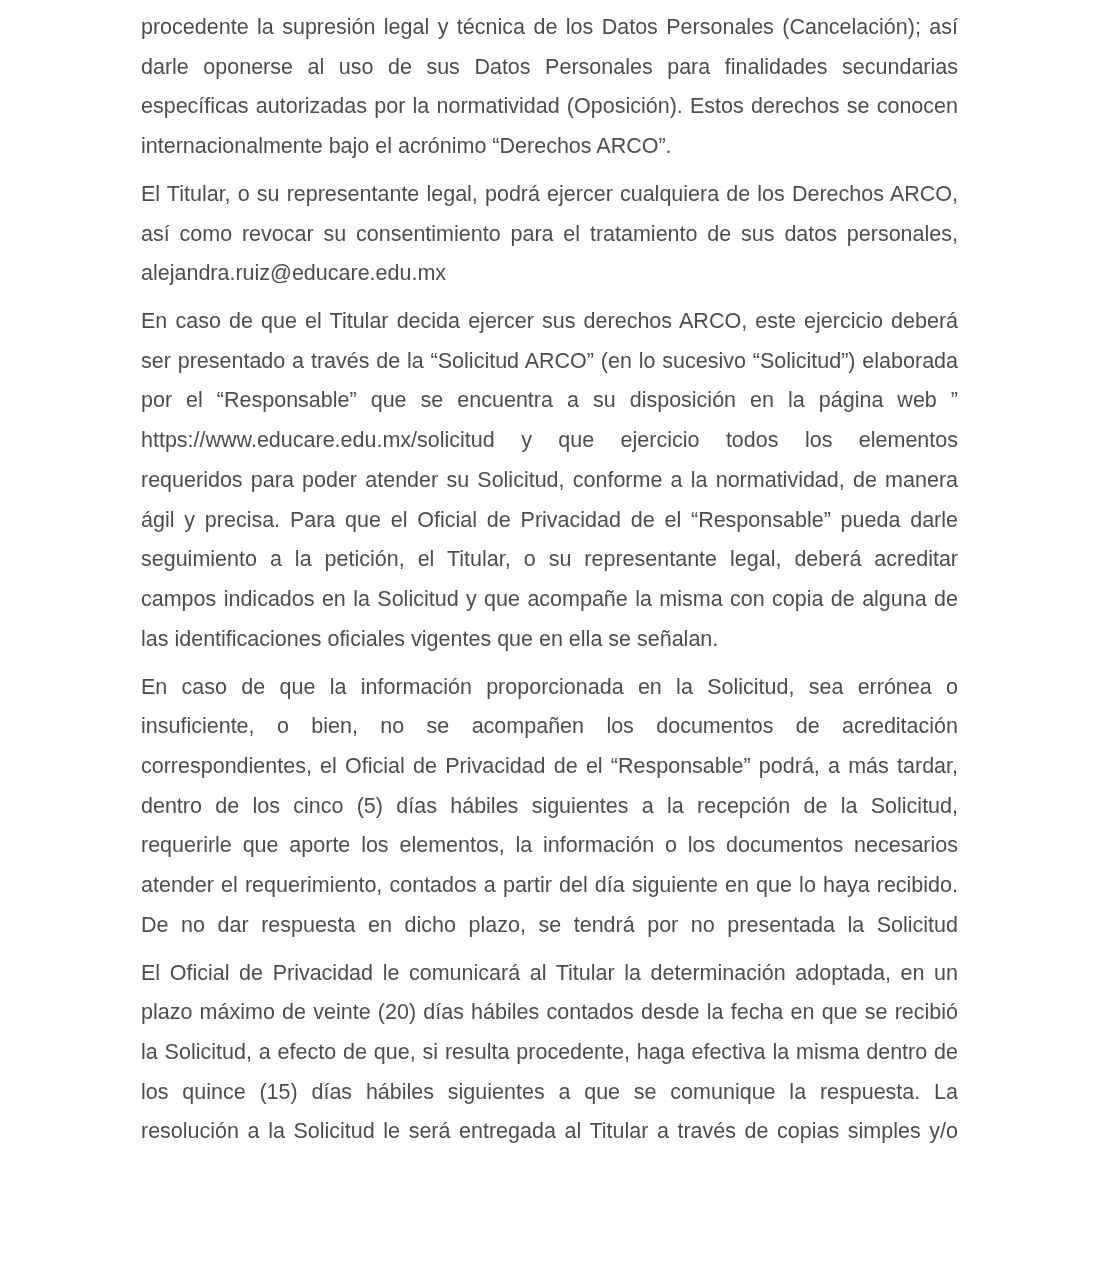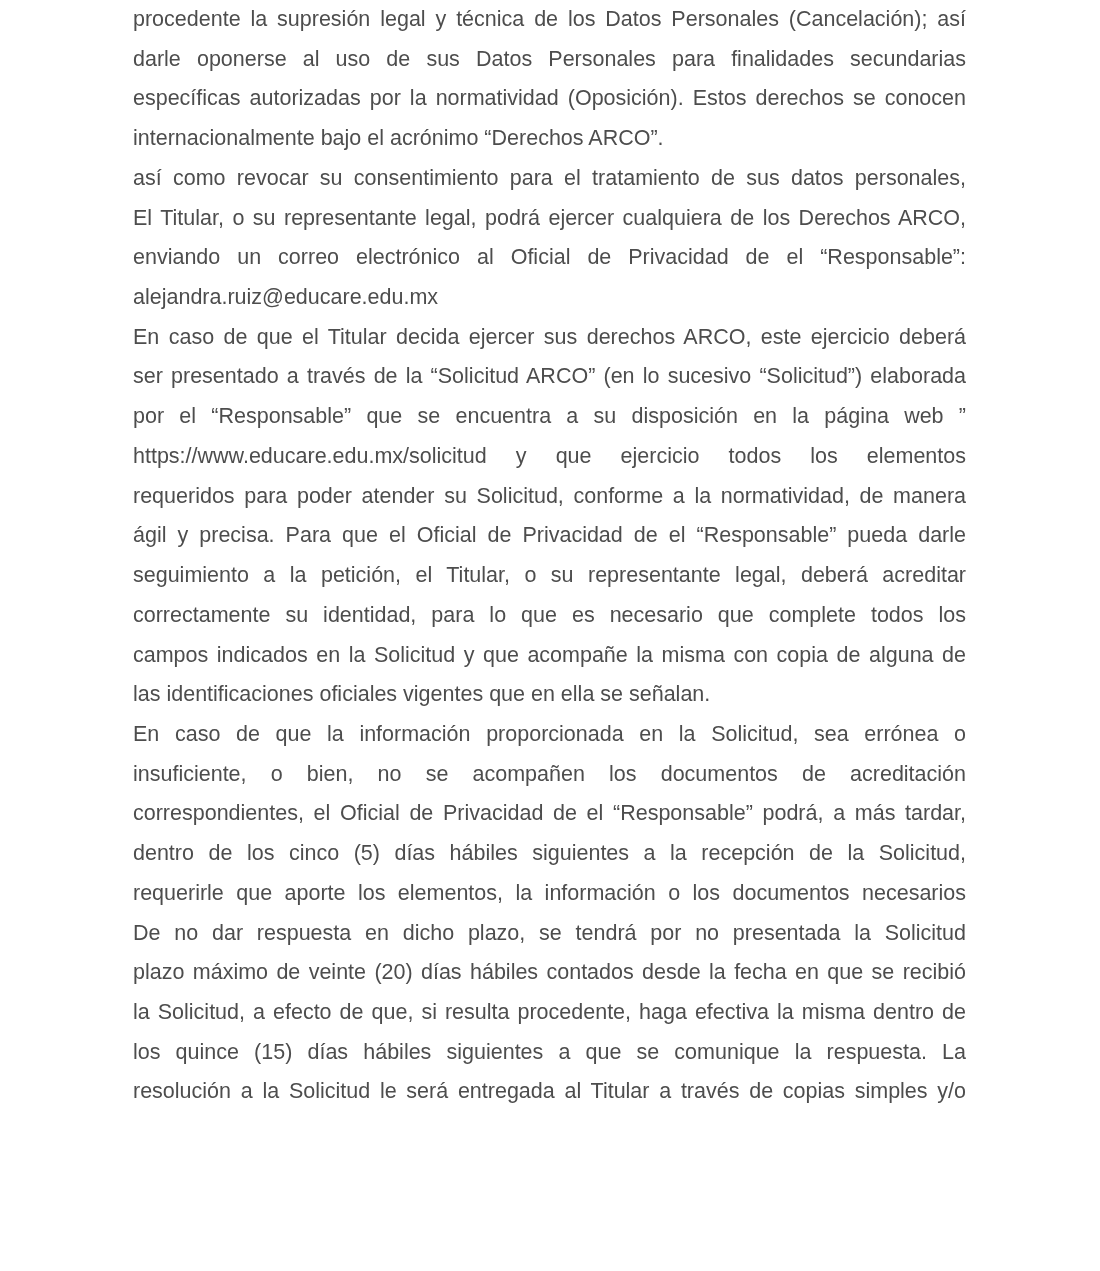--- a/index.html
+++ b/index.html
@@ -22,21 +22,21 @@
   .textblock {
     position: absolute;
     left: 133px;
     top: 0;
     width: 833px;
     font-size: 21.5px;
     line-height: 39.72px;
     font-weight: 400;
   }
   .paragraph {
-    margin: 0;
+    margin: 8px;
     padding: 0;
   }
   .line {
     text-align: justify;
     text-align-last: justify;
   }
   .line.final {
     text-align-last: left;
   }
   .run {
@@ -51,45 +51,45 @@
 
 <div class="page">
   <div class="textblock" style="color: rgb(77, 77, 77);">
       <div class="paragraph">
         <div class="line"><span class="run">procedente la supresión legal y técnica de los Datos Personales (Cancelación); así</span></div>
         <div class="line"><span class="run">darle oponerse al uso de sus Datos Personales para finalidades secundarias</span></div>
         <div class="line"><span class="run">específicas autorizadas por la normatividad (Oposición). Estos derechos se conocen</span></div>
         <div class="line final"><span class="run">internacionalmente bajo el acrónimo “Derechos ARCO”.</span></div>
       </div>
       <div class="paragraph">
+        <div class="line"><span class="run">El Titular, o su representante legal, podrá ejercer cualquiera de los Derechos ARCO,</span></div>
         <div class="line"><span class="run">así como revocar su consentimiento para el tratamiento de sus datos personales,</span></div>
-        <div class="line"><span class="run">El Titular, o su representante legal, podrá ejercer cualquiera de los Derechos ARCO,</span></div>
-        <div class="line"><span class="run">enviando un correo electrónico al Oficial de Privacidad de el “Responsable”:</span></div>
         <div class="line final"><span class="run bold">alejandra.ruiz@educare.edu.mx</span></div>
       </div>
       <div class="paragraph">
         <div class="line"><span class="run">En caso de que el Titular decida ejercer sus derechos ARCO, este ejercicio deberá</span></div>
         <div class="line"><span class="run">ser presentado a través de la “Solicitud ARCO” (en lo sucesivo “Solicitud”) elaborada</span></div>
         <div class="line"><span class="run">por el “Responsable” que se encuentra a su disposición en la página web ”</span></div>
         <div class="line"><span class="run bold">https://www.educare.edu.mx/solicitud</span><span class="run"> y que ejercicio todos los elementos</span></div>
         <div class="line"><span class="run">requeridos para poder atender su Solicitud, conforme a la normatividad, de manera</span></div>
         <div class="line"><span class="run">ágil y precisa. Para que el Oficial de Privacidad de el “Responsable” pueda darle</span></div>
         <div class="line"><span class="run">seguimiento a la petición, el Titular, o su representante legal, deberá acreditar</span></div>
-        <div class="line"><span class="run">correctamente su identidad, para lo que es necesario que complete todos los</span></div>
         <div class="line"><span class="run">campos indicados en la Solicitud y que acompañe la misma con copia de alguna de</span></div>
         <div class="line final"><span class="run">las identificaciones oficiales vigentes que en ella se señalan.</span></div>
       </div>
       <div class="paragraph">
         <div class="line"><span class="run">En caso de que la información proporcionada en la Solicitud, sea errónea o</span></div>
         <div class="line"><span class="run">insuficiente, o bien, no se acompañen los documentos de acreditación</span></div>
         <div class="line"><span class="run">correspondientes, el Oficial de Privacidad de el “Responsable” podrá, a más tardar,</span></div>
         <div class="line"><span class="run">dentro de los cinco (5) días hábiles siguientes a la recepción de la Solicitud,</span></div>
         <div class="line"><span class="run">requerirle que aporte los elementos, la información o los documentos necesarios</span></div>
+        <div class="line"><span class="run">atender el requerimiento, contados a partir del día siguiente en que lo haya recibido.</span></div>
         <div class="line"><span class="run">De no dar respuesta en dicho plazo, se tendrá por no presentada la Solicitud</span></div>
       </div>
       <div class="paragraph">
+        <div class="line"><span class="run">El Oficial de Privacidad le comunicará al Titular la determinación adoptada, en un</span></div>
         <div class="line"><span class="run">plazo máximo de veinte (20) días hábiles contados desde la fecha en que se recibió</span></div>
         <div class="line"><span class="run">la Solicitud, a efecto de que, si resulta procedente, haga efectiva la misma dentro de</span></div>
         <div class="line"><span class="run">los quince (15) días hábiles siguientes a que se comunique la respuesta. La</span></div>
         <div class="line"><span class="run">resolución a la Solicitud le será entregada al Titular a través de copias simples y/o</span></div>
       </div>
     </div>
 </div>
 
 </body></html>

